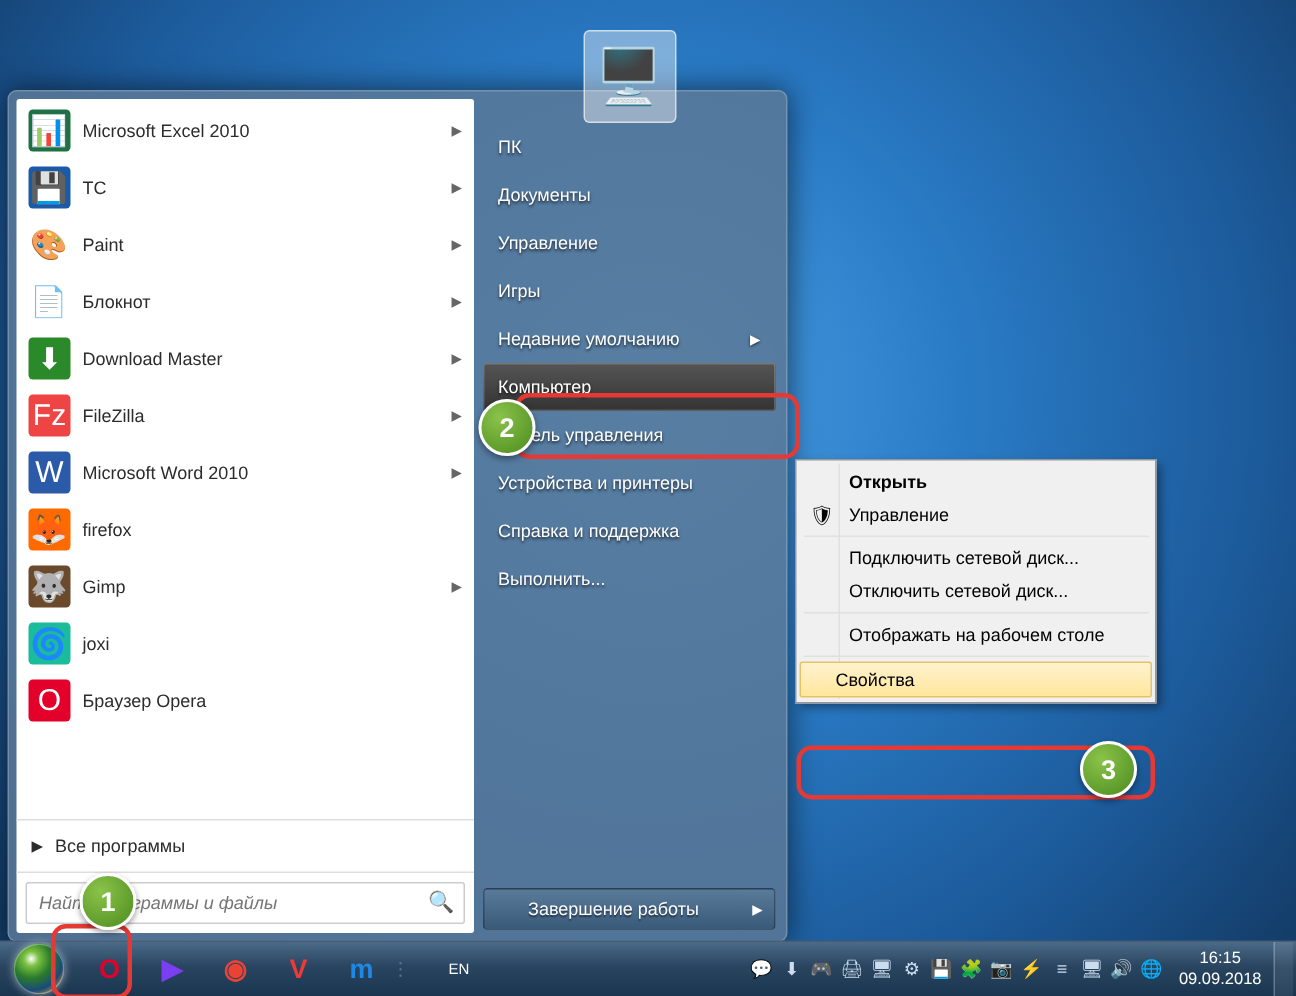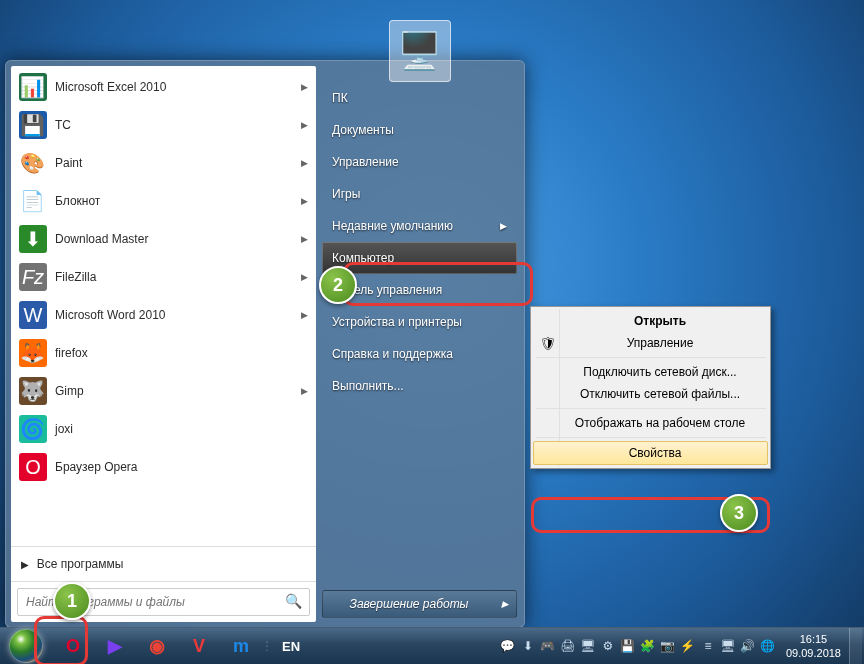--- a/index.html
+++ b/index.html
@@ -141,22 +141,21 @@
   }
   .sm-right-item .expand { margin-left: auto; font-size: 9px; }
   .sm-right-item.highlighted {
     background: linear-gradient(to bottom, #555 0%, #333 100%);
     box-shadow: inset 0 0 0 1px rgba(255,255,255,0.2);
   }
   .sm-shutdown {
     margin-top: auto;
     height: 30px;
     display: flex;
-    align-items: flex-start;
-    font-style: italic;
+    align-items: flex-end;
   }
   .sm-shutdown-btn {
     background: linear-gradient(to bottom, #5a7a9a, #3a5a7a);
     border: 1px solid rgba(0,0,0,0.3);
     color: #fff;
     height: 26px;
     flex: 1;
     display: flex;
     align-items: center;
     justify-content: center;
@@ -201,21 +200,20 @@
   .cm-item {
     height: 22px;
     display: flex;
     align-items: center;
     padding: 0 14px 0 6px;
     margin-left: -26px;
     padding-left: 32px;
     color: #000;
     cursor: pointer;
     position: relative;
-    justify-content: center;
   }
   .cm-item.bold { font-weight: bold; }
   .cm-item.highlighted {
     background: linear-gradient(to bottom, #fff2cf 0%, #ffe79b 100%);
     border: 1px solid #e5c365;
     border-radius: 2px;
     margin-left: -27px;
     padding-left: 23px;
   }
   .cm-sep {
@@ -300,25 +298,24 @@
     width: 6px;
     height: 24px;
     display: flex;
     align-items: center;
     justify-content: center;
     color: rgba(255,255,255,0.25);
     margin: 0 2px;
   }
   .tb-lang {
     color: #fff;
-    font-size: 13px;
+    font-size: 10px;
     padding: 3px 6px;
-    margin: 0 4px;
-    cursor: pointer;
-    font-weight: bold;
+    margin: 0 21px;
+    cursor: pointer;
   }
   .tb-tray { display: flex; align-items: center; margin-left: auto; padding-right: 2px; }
   .tb-tray-icon {
     width: 18px;
     height: 18px;
     margin: 0 1px;
     display: flex;
     align-items: center;
     justify-content: center;
     font-size: 12px;
@@ -368,21 +365,21 @@
             <span class="sm-prog-icon" style="background:#fff;color:#fff;">📄</span>
             <span>Блокнот</span>
             <span class="sm-prog-expand">▶</span>
           </div>
           <div class="sm-prog-item">
             <span class="sm-prog-icon" style="background:#2a8a2a;color:#fff;">⬇</span>
             <span>Download Master</span>
             <span class="sm-prog-expand">▶</span>
           </div>
           <div class="sm-prog-item">
-            <span class="sm-prog-icon" style="background:#737373;color:#fff;font-style:italic;">Fz</span>
+            <span class="sm-prog-icon" style="background:#ef4444;color:#fff;">Fz</span>
             <span>FileZilla</span>
             <span class="sm-prog-expand">▶</span>
           </div>
           <div class="sm-prog-item">
             <span class="sm-prog-icon" style="background:#2a5aa8;color:#fff;">W</span>
             <span>Microsoft Word 2010</span>
             <span class="sm-prog-expand">▶</span>
           </div>
           <div class="sm-prog-item">
             <span class="sm-prog-icon" style="background:#ff6a00;color:#fff;">🦊</span>
@@ -466,21 +463,21 @@
         </div>
         <div class="cm-item">
           <span class="cm-icon">🛡</span>
           <span>Управление</span>
         </div>
         <div class="cm-sep"></div>
         <div class="cm-item">
           <span>Подключить сетевой диск...</span>
         </div>
         <div class="cm-item">
-          <span>Отключить сетевой файлы...</span>
+          <span>Отключить сетевой диск...</span>
         </div>
         <div class="cm-sep"></div>
         <div class="cm-item">
           <span>Отображать на рабочем столе</span>
         </div>
         <div class="cm-sep"></div>
         <div class="cm-item highlighted">
           <span>Свойства</span>
         </div>
       </div>

